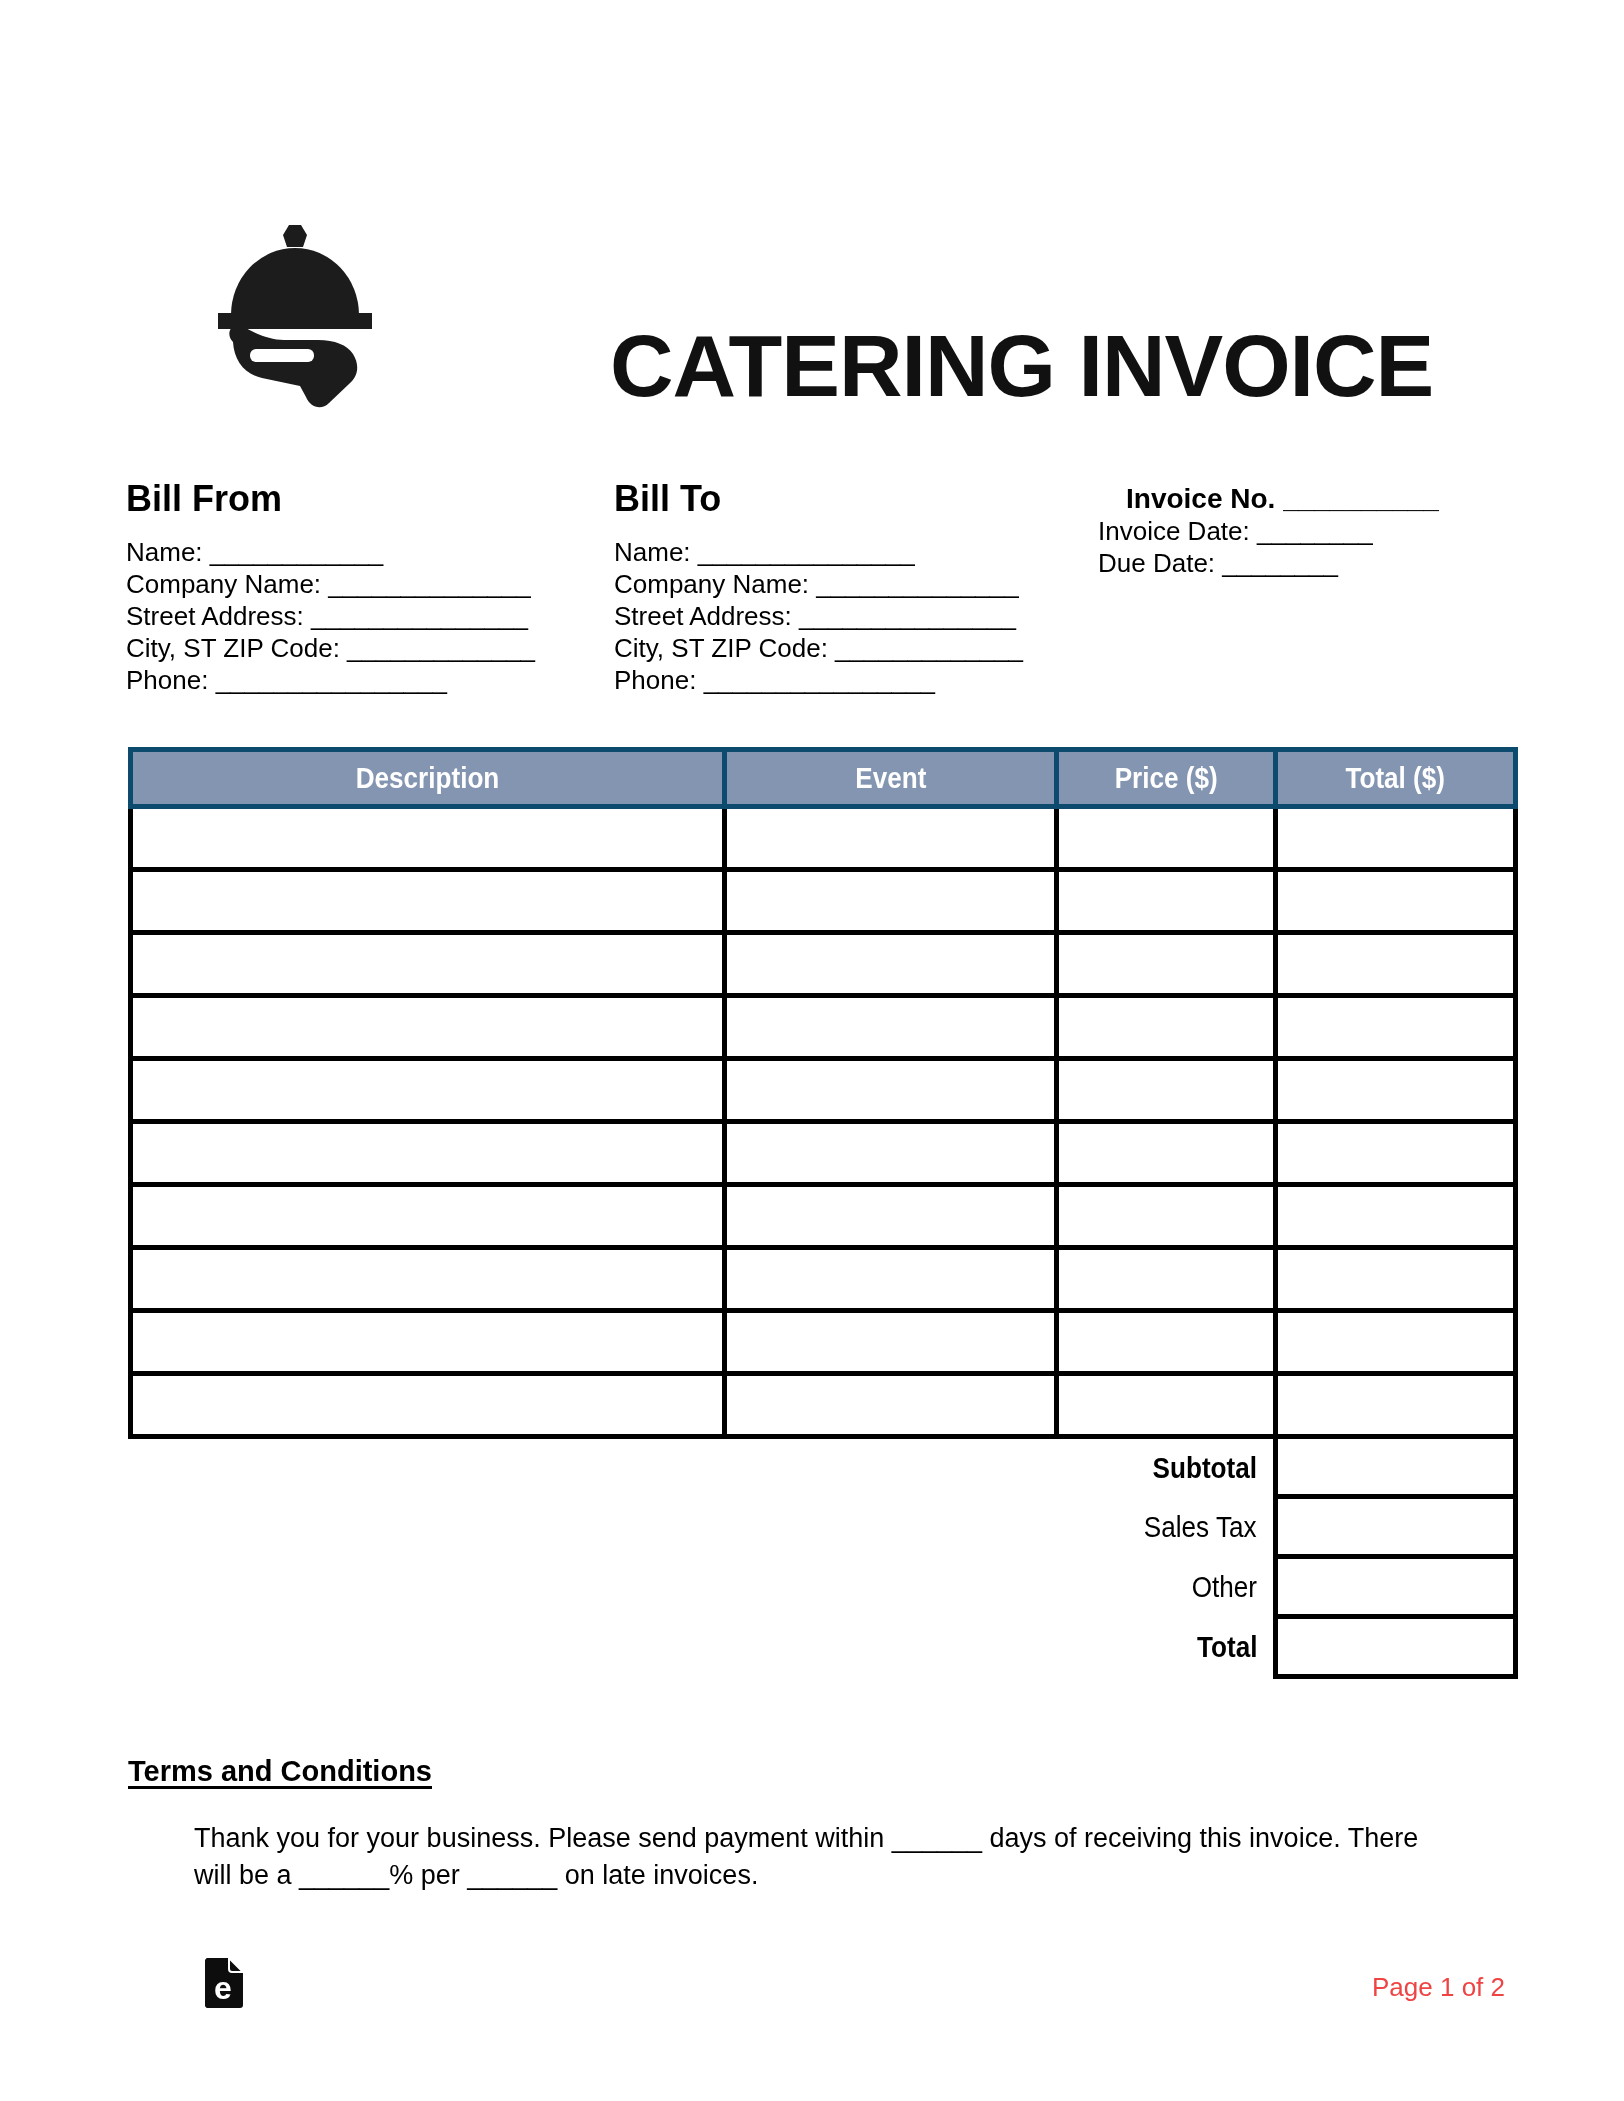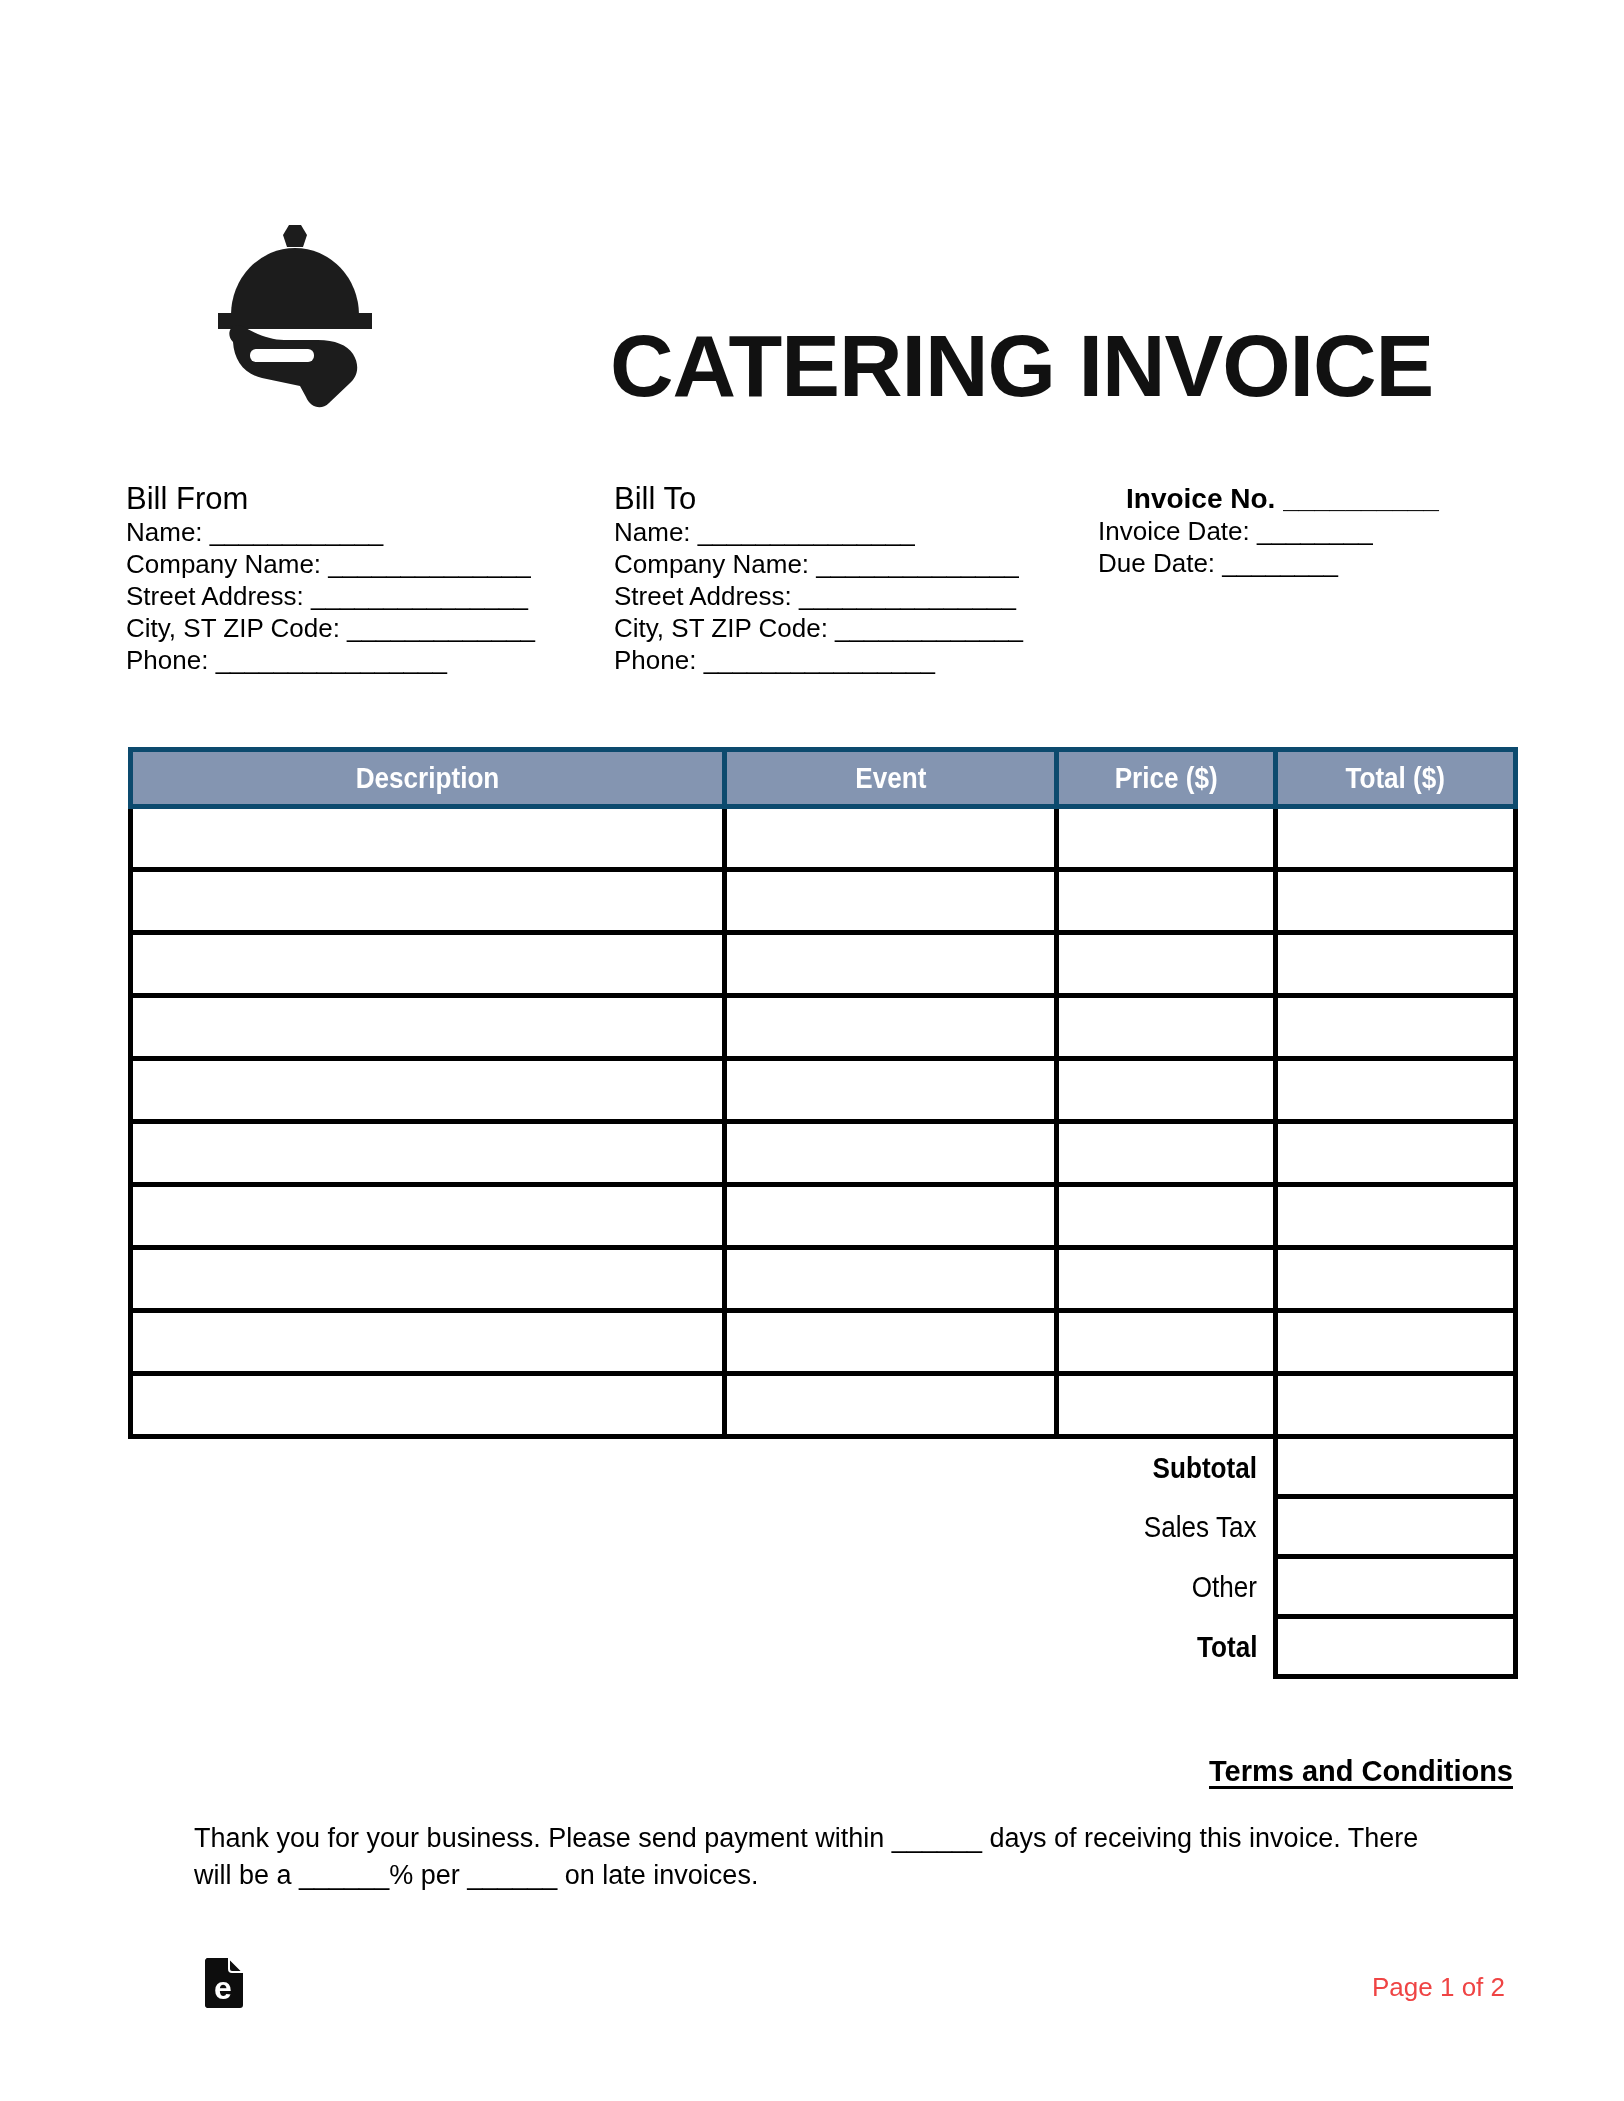--- a/index.html
+++ b/index.html
@@ -14,21 +14,21 @@
   .cloche{left:206px;top:220px;width:178px;height:188px;}
 
   
   .doc-title{
     left:610px;top:322px;font-size:88px;font-weight:bold;
     letter-spacing:-1px;white-space:nowrap;color:#111;line-height:1;
   }
 
   
   .info{top:483px;font-size:26px;line-height:32px;white-space:nowrap;}
-  .info .hd{font-size:31px;font-weight:normal;margin-bottom:1px;}
+  .info .hd{font-size:36px;font-weight:bold;margin-bottom:21px;}
   .bill-from{left:126px;}
   .bill-to{left:614px;}
   .inv-meta{left:1098px;}
   .inv-no{font-size:28px;font-weight:bold;margin-left:28px;}
   .inv-line{}
 
   
   .inv-table{left:128px;top:747px;}
   table{border-collapse:collapse;table-layout:fixed;width:1385px;}
   th,td{padding:0;}
@@ -41,21 +41,21 @@
     border:none;background:transparent;text-align:right;
     padding-right:16px;font-size:30px;height:55px;vertical-align:middle;
   }
   tr.sumrow.bold td.sum-label{font-weight:bold;}
   td.sum-box{border:5px solid #000;height:55px;background:#fff;}
   .cond{display:inline-block;transform:scaleX(0.87);transform-origin:50% 50%;}
   .sum-label .cond{transform-origin:100% 50%;}
 
   
   .terms-hd{
-    left:128px;top:1755px;width:1385px;text-align:right;
+    left:128px;top:1755px;width:1385px;text-align:left;
     font-size:29px;font-weight:bold;
   }
   .terms-hd span{
     text-decoration:underline;text-decoration-thickness:3px;text-underline-offset:5px;
   }
   .terms-body{
     left:194px;top:1820px;width:1255px;font-size:27px;line-height:37px;
   }
 
   

